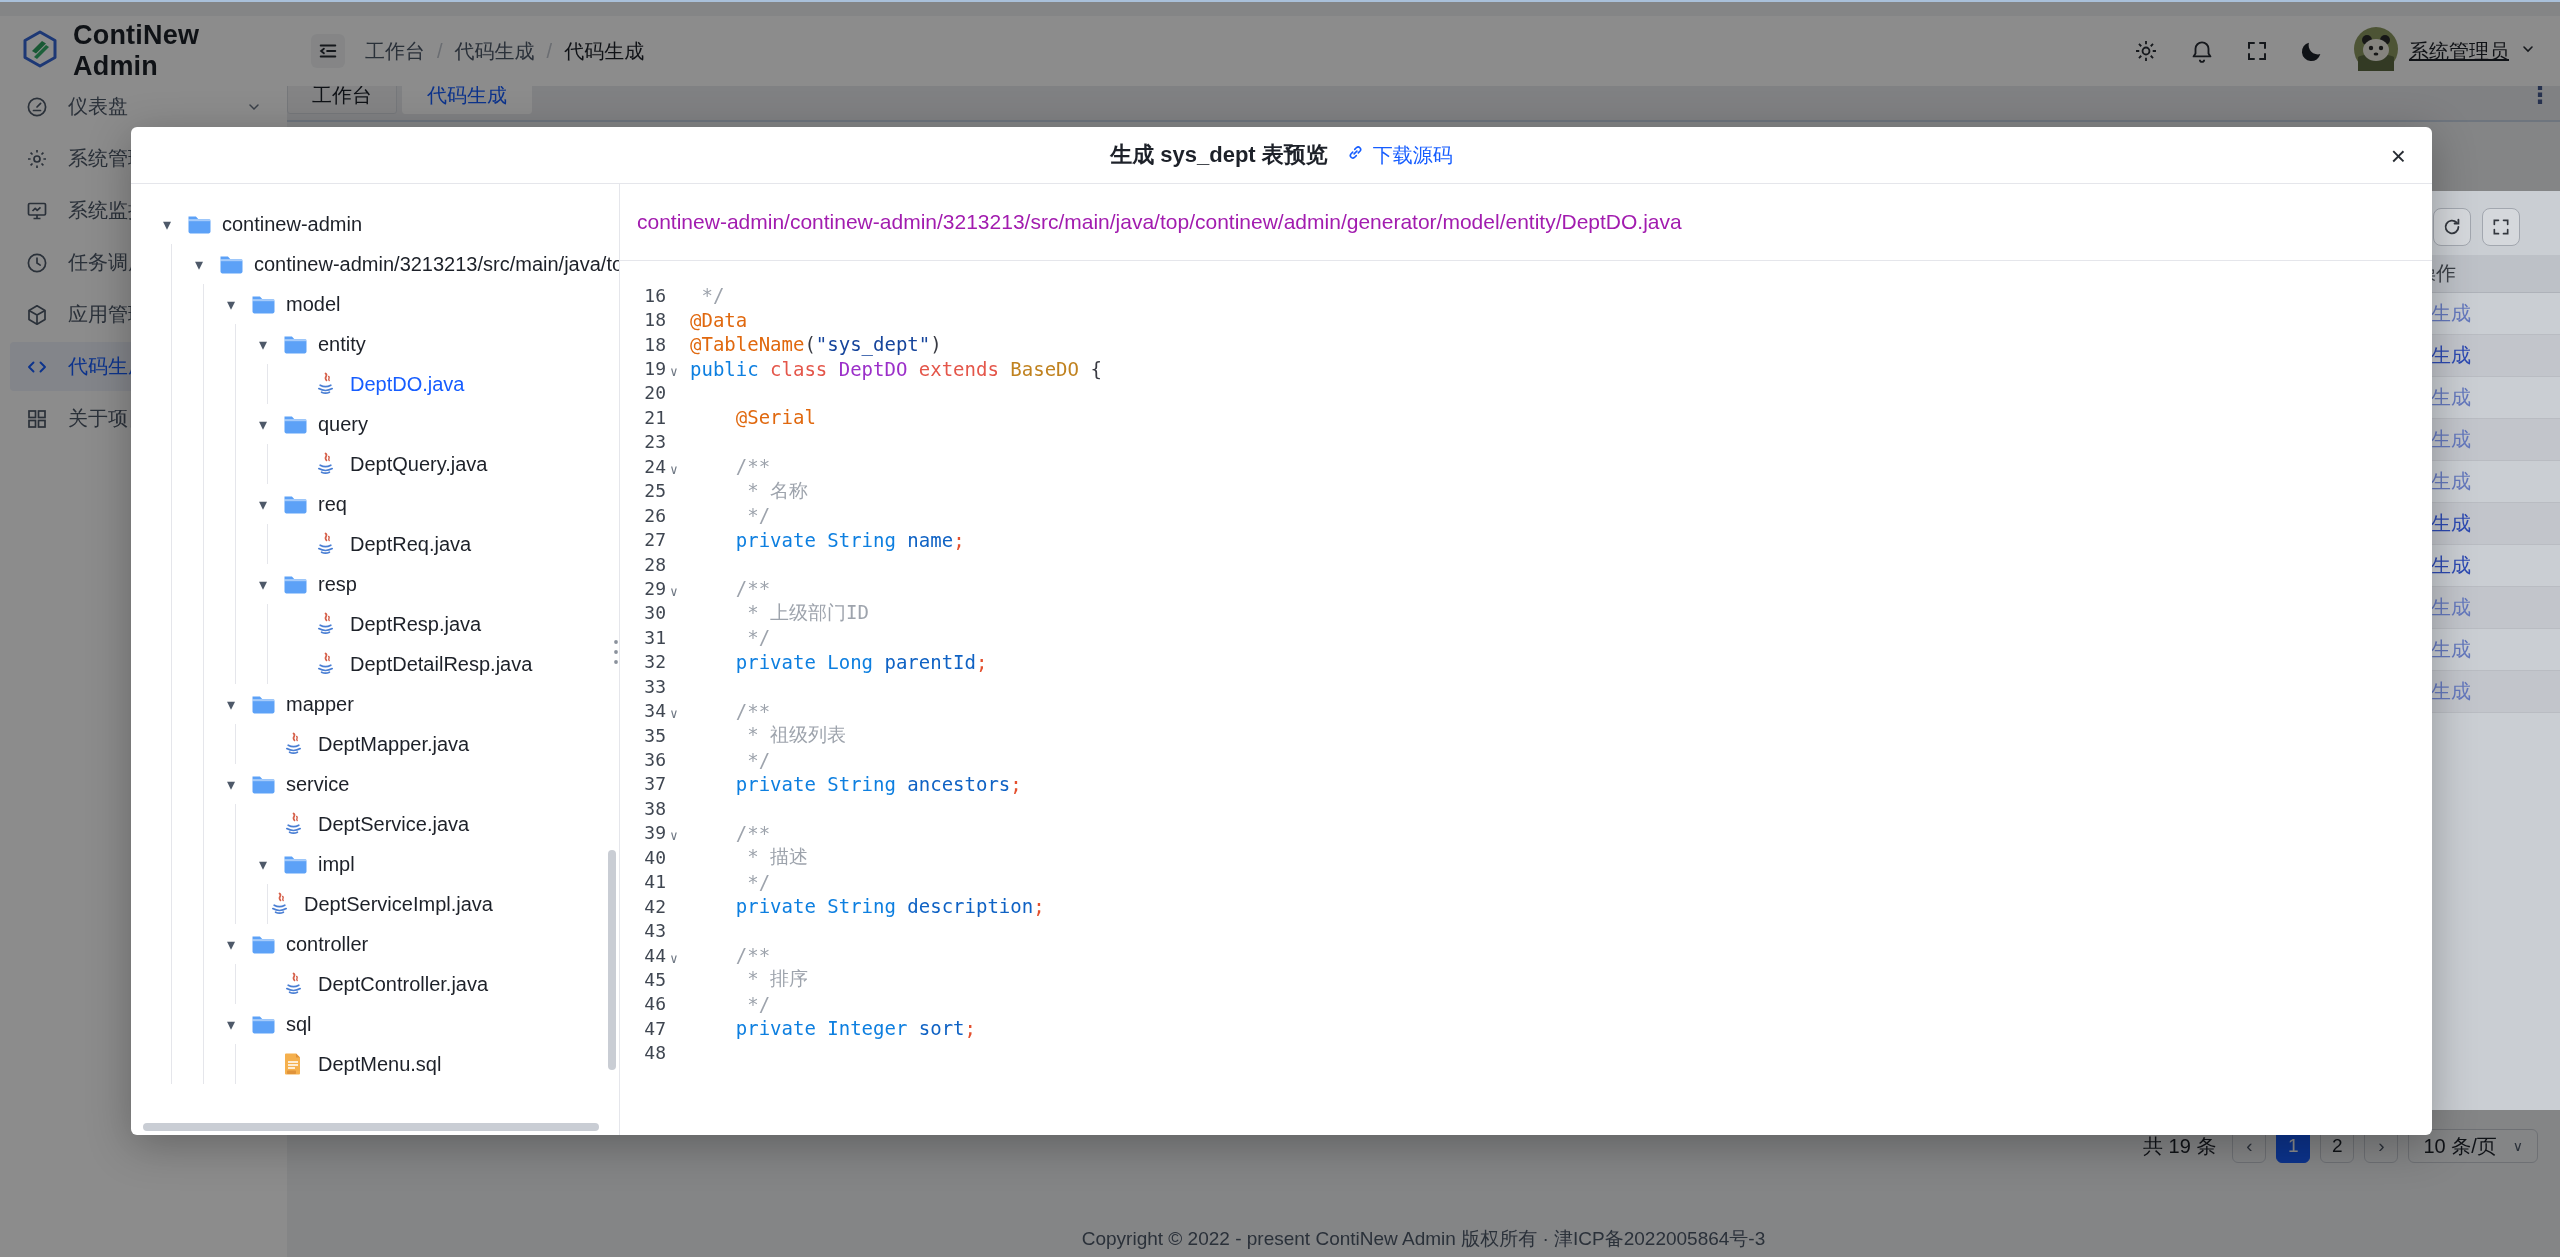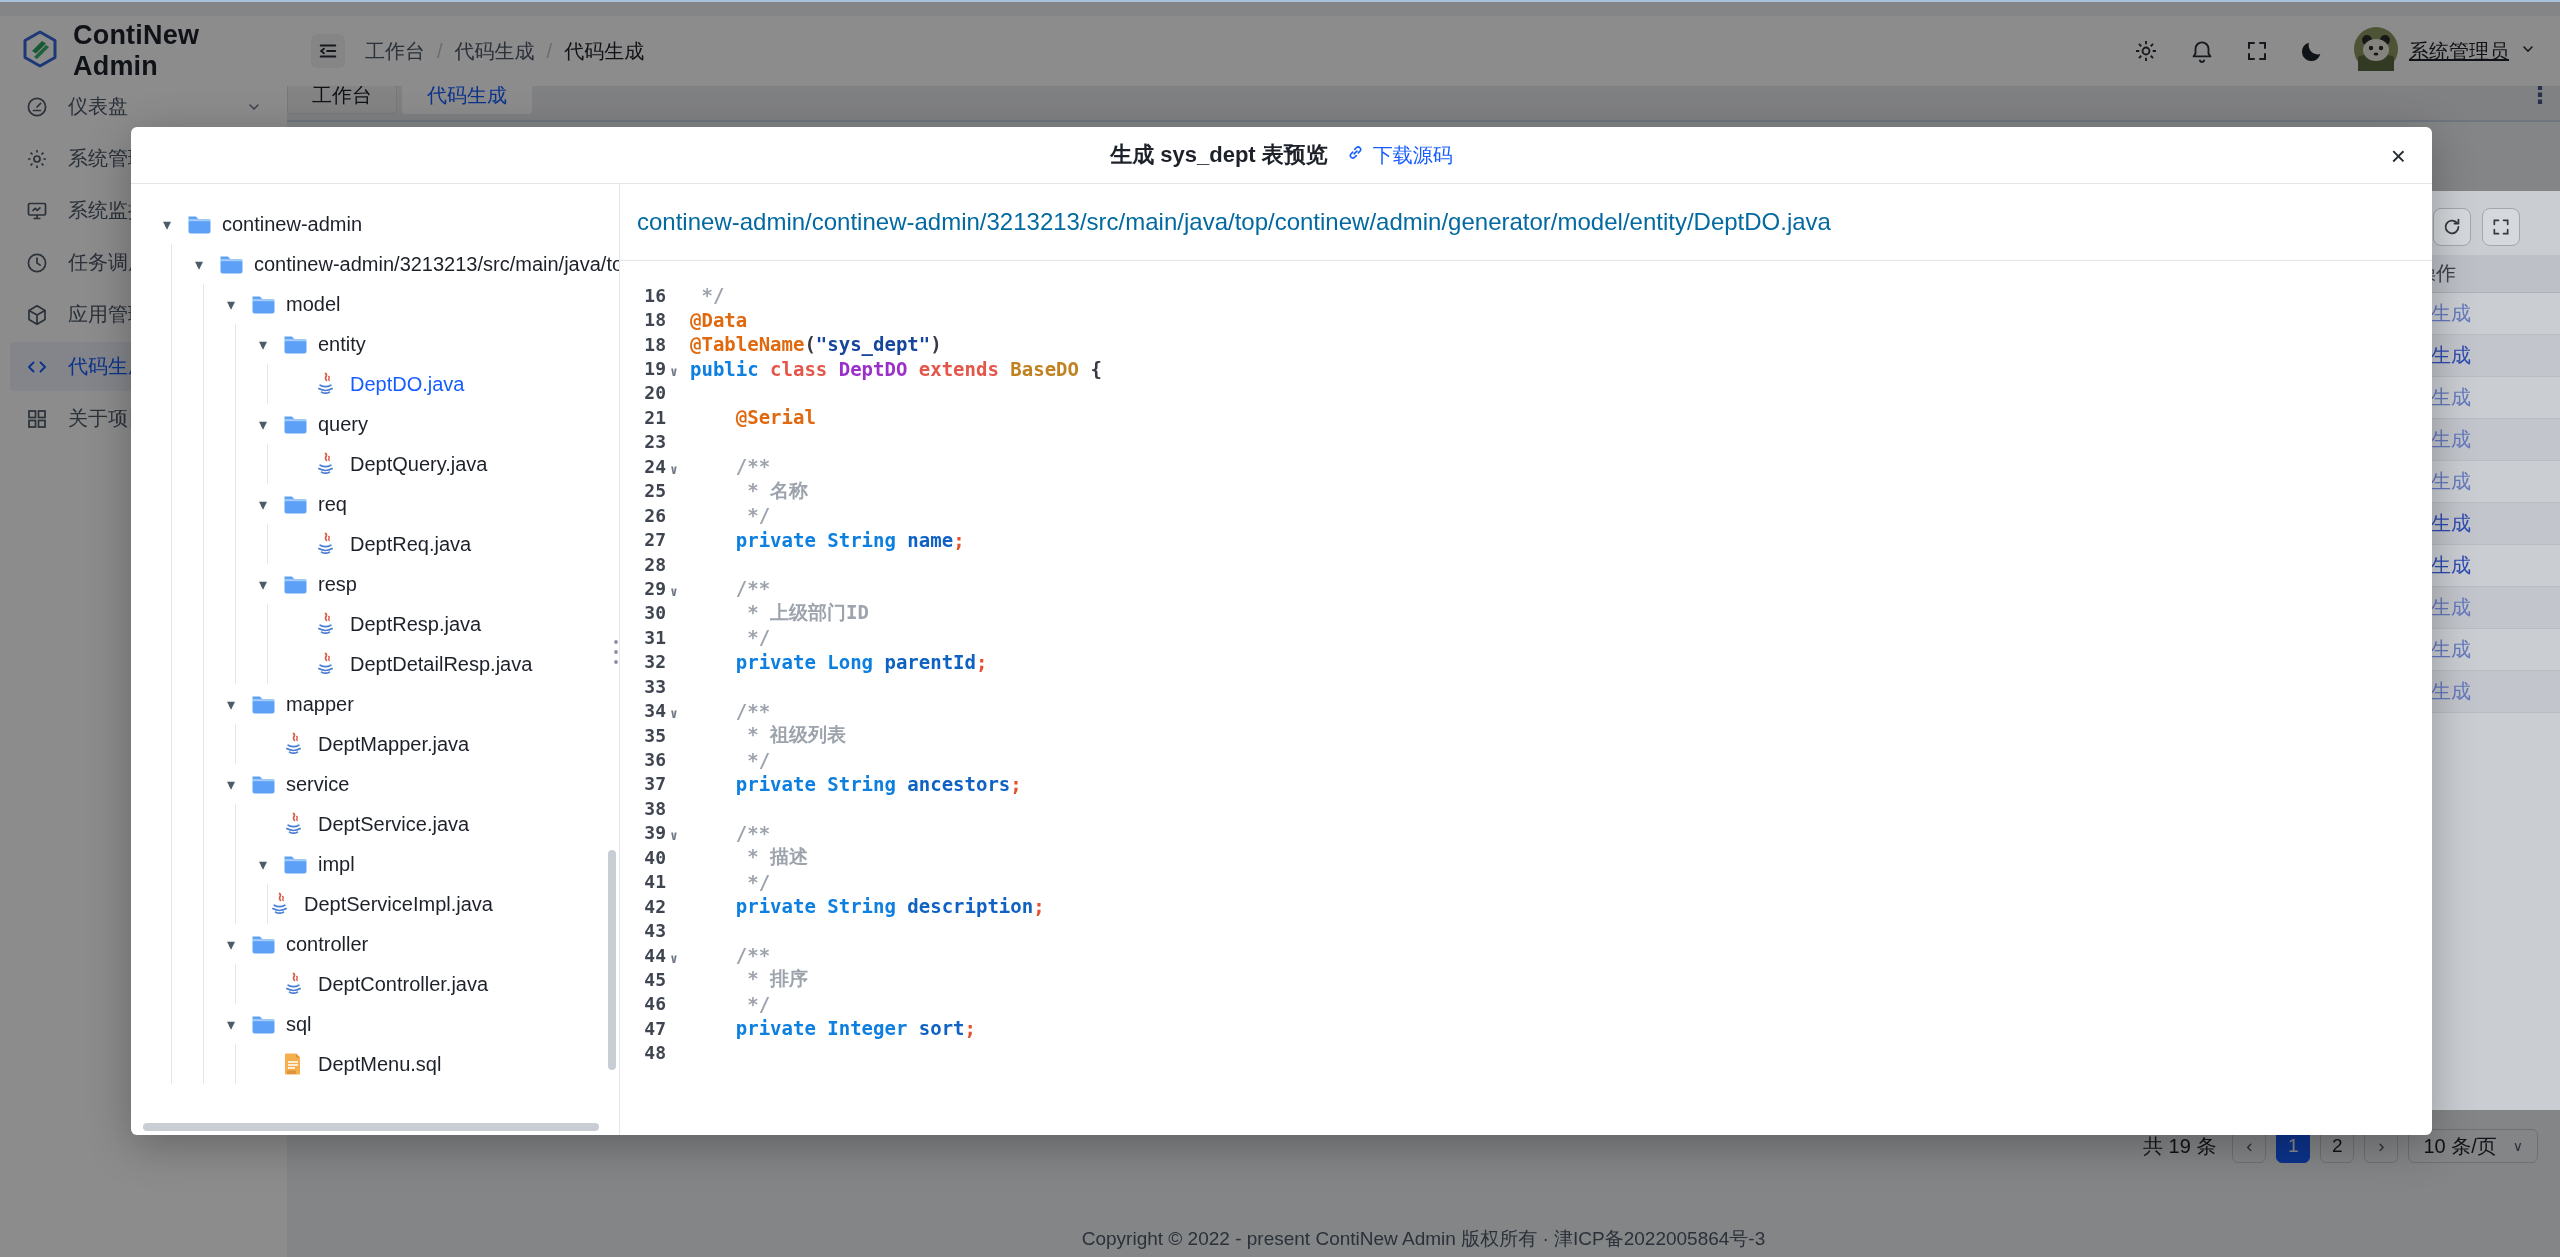--- a/index.html
+++ b/index.html
@@ -73,23 +73,23 @@
   .tree-row{height:40px;display:flex;align-items:center;font-size:20px;color:#1d2129;position:relative;white-space:nowrap;}
   .tree-row .caret{width:24px;flex:none;color:#4e5969;font-size:16px;text-align:left;}
   .tree-row .t-icon{width:26px;flex:none;margin-right:9px;display:flex;align-items:center;}
   .tree-row .t-label.selected{color:#165dff;}
   .guide{position:absolute;top:0;bottom:0;border-left:1px solid #e5e6eb;}
   .vscroll{position:absolute;right:3px;top:666px;width:8px;height:220px;background:#c9cdd4;border-radius:4px;}
   .hscroll{position:absolute;left:12px;right:20px;bottom:4px;height:8px;background:#c9cdd4;border-radius:4px;}
   .splitter-handle{position:absolute;right:-7px;top:452px;z-index:5;}
 
   .code-panel{flex:1;display:flex;flex-direction:column;min-width:0;}
-  .path-bar{height:77px;flex:none;border-bottom:1px solid #e5e6eb;display:flex;align-items:center;padding-left:17px;font-size:24px;color:#0369a1;}
+  .path-bar{height:77px;flex:none;border-bottom:1px solid #e5e6eb;display:flex;align-items:center;padding-left:17px;font-size:21px;color:#a21caf;}
   .code-scroll{flex:1;padding-top:22px;font-family:"DejaVu Sans Mono","Liberation Mono",monospace;font-size:19px;overflow:hidden;}
-  .code-line{height:24.45px;display:flex;align-items:center;font-weight:bold;}
+  .code-line{height:24.45px;display:flex;align-items:center;}
   .ln{width:46px;flex:none;text-align:right;color:#3f4651;font-size:18px;}
   .fold{width:24px;flex:none;color:#6f7884;font-size:13px;padding-left:4px;transform:translateY(3px);}
   .code-text{white-space:pre;}
   .tk-cm{color:#9da3ac;} .tk-an{color:#e0680e;} .tk-kw{color:#0d7fe0;}
   .tk-cr{color:#e4564a;} .tk-cp{color:#9b2fc9;} .tk-co{color:#c0821f;}
   .tk-st{color:#16459c;} .tk-sc{color:#e4502e;} .tk-pu{color:#383a42;}
   .tk-id{color:#0f62c4;} .tk-nu{color:#0d7fe0;} .tk-pl{color:#383a42;}
 </style>
 </head>
 <body>

